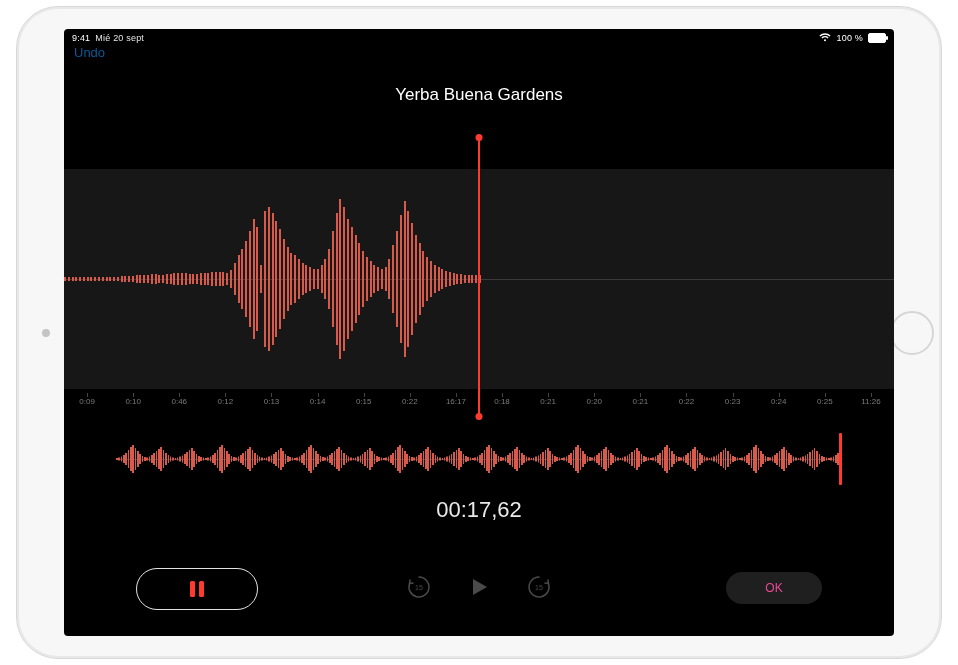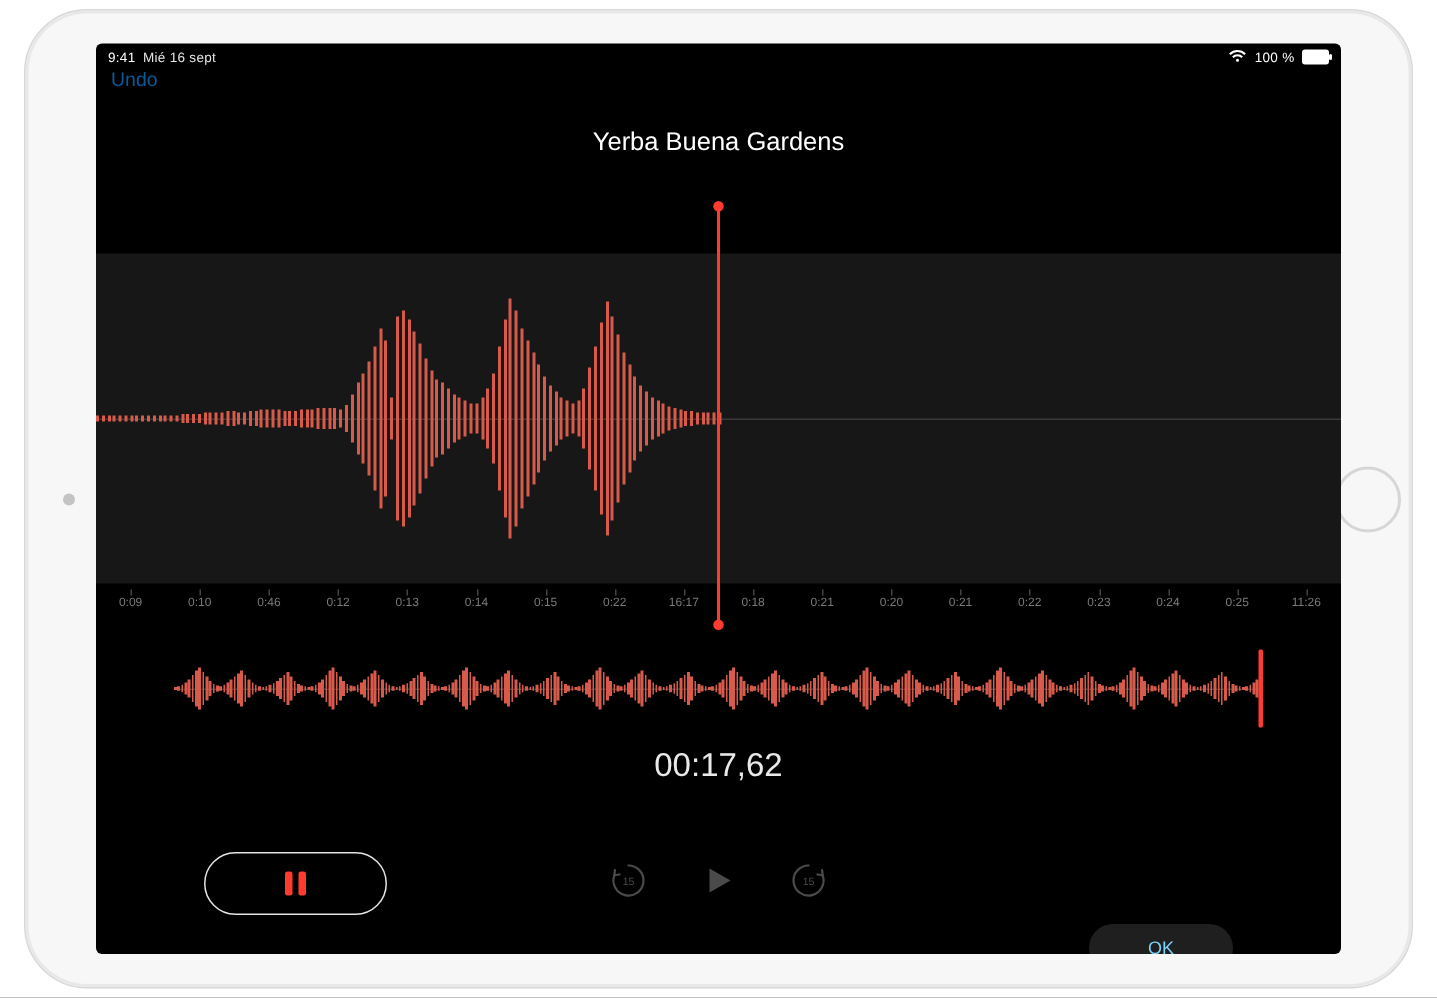--- a/index.html
+++ b/index.html
@@ -203,38 +203,38 @@
     color:#4a4a4a;
   }
   .skip-btn svg { width:26px; height:26px; }
   .play-btn svg { width:22px; height:22px; }
   .ok-pill {
     position:absolute;
     right: 72px; top: 8px;
     width: 96px; height: 32px;
     border-radius: 18px;
     background: #1f1f1f;
-    color: #7dd3fc;
+    color: #ec4899;
     font-size: 12px; font-weight: 500;
-    display:flex; align-items:center; justify-content:center;margin-top:44px;
+    display:flex; align-items:center; justify-content:center;
   }
 </style>
 </head>
 <body>
 
 <div class="device">
   <div class="camera-hole"></div>
   <div class="home-button"></div>
 
   <div class="screen">
 
     <div class="status-bar">
       <div class="status-left">
         <span>9:41</span>
-        <span class="date">Mié 16 sept</span>
+        <span class="date">Mié 20 sept</span>
       </div>
       <div class="status-right">
         <span>
           <svg width="12" height="9" viewBox="0 0 12 9">
               <path d="M6 8.2a1 1 0 1 0 0-2 1 1 0 0 0 0 2Zm-2.6-2.6a3.7 3.7 0 0 1 5.2 0l1-1a5.1 5.1 0 0 0-7.2 0l1 1Zm-2-2a6.5 6.5 0 0 1 9.2 0l1-1a7.9 7.9 0 0 0-11.2 0l1 1Z" fill="#fff"></path>
             </svg>
         </span>
         <span>100 %</span>
         <span class="battery-glyph"></span>
       </div>

